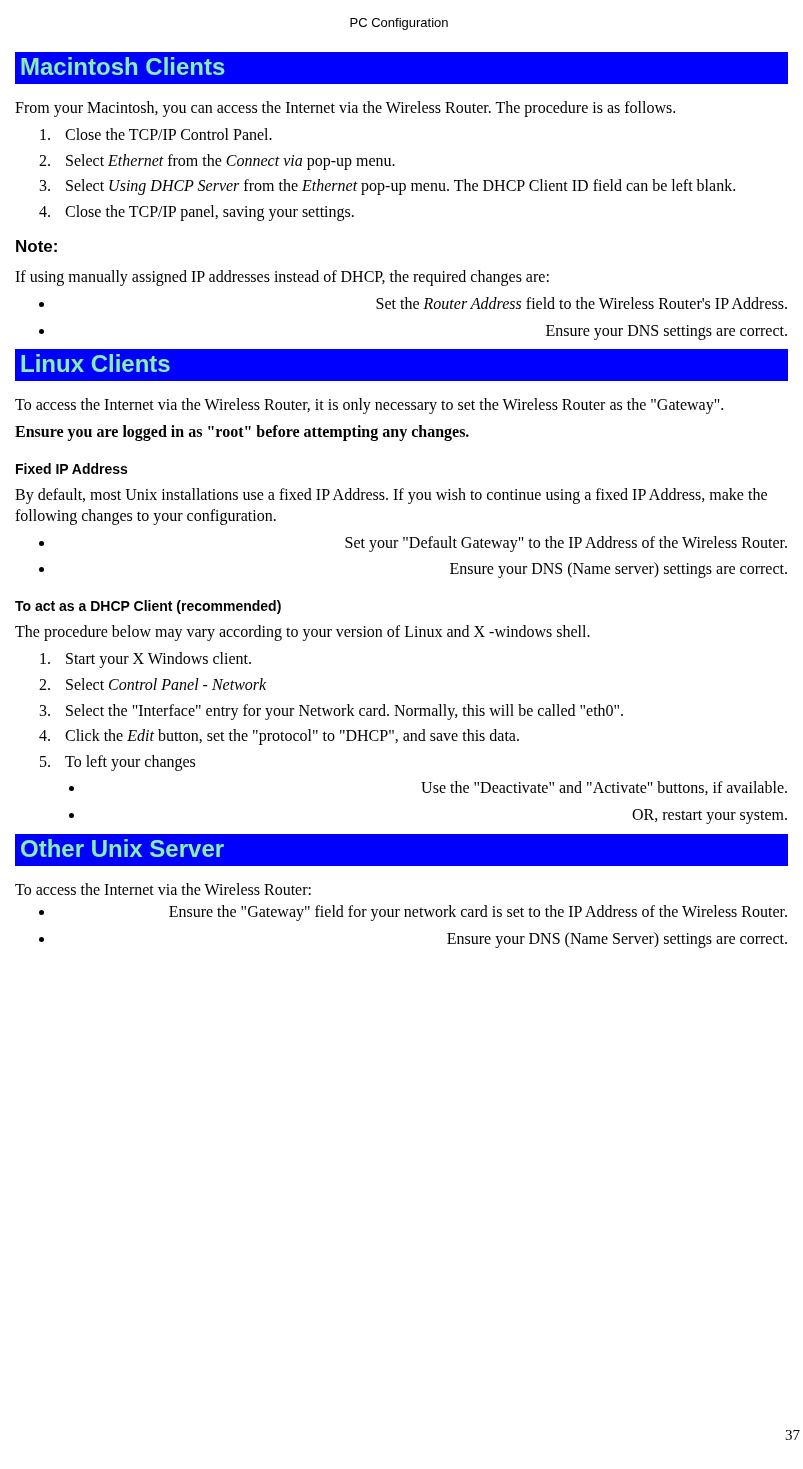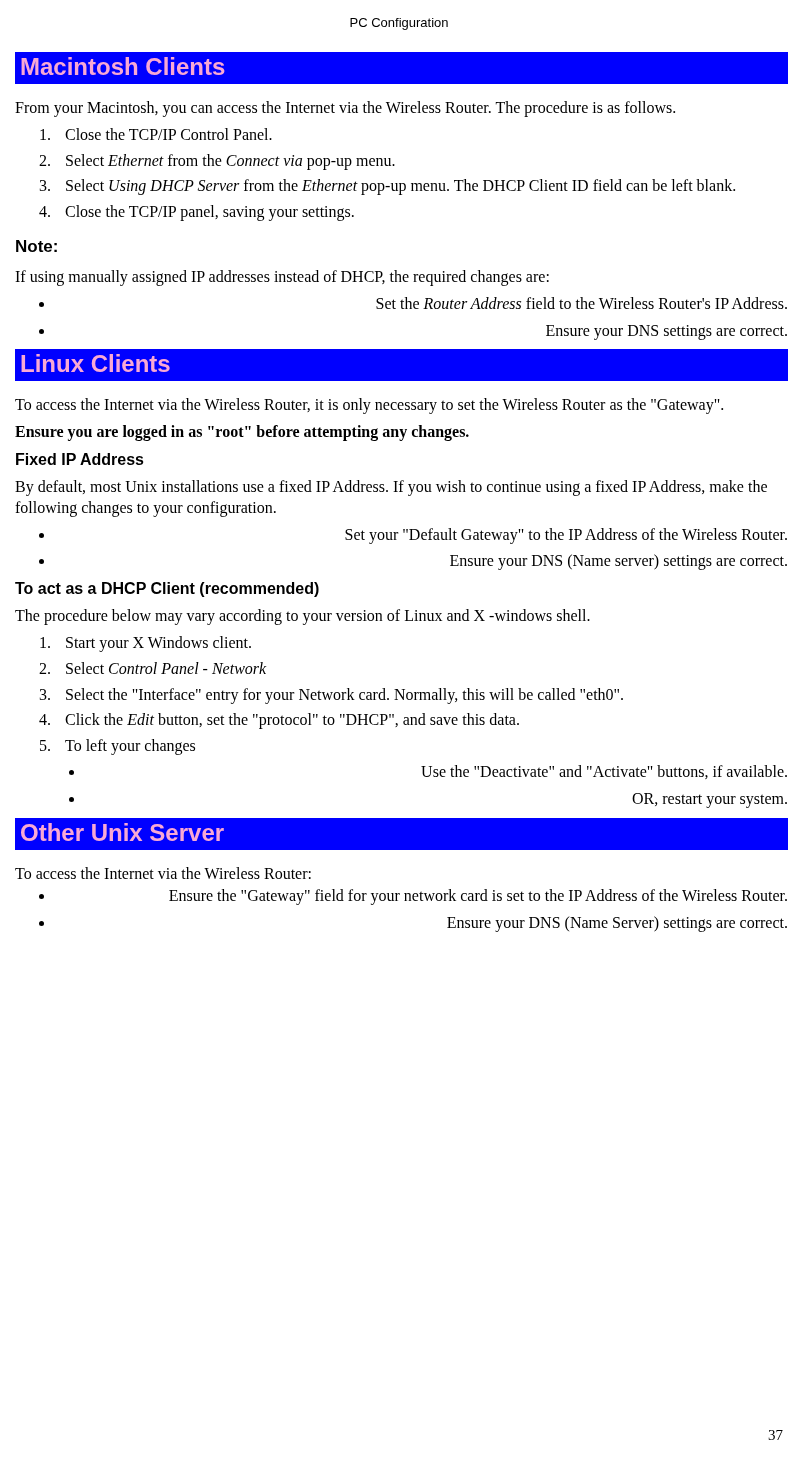--- a/index.html
+++ b/index.html
@@ -15,21 +15,21 @@
     }
     .header-label {
       text-align: center;
       font-family: Arial, Helvetica, sans-serif;
       font-size: 13px;
       margin-bottom: 22px;
       padding-right: 5px;
     }
     .blue-heading {
       background: #0000FF;
-      color: #f9a8d4;
+      color: #86efac;
       font-family: Arial, Helvetica, sans-serif;
       font-weight: bold;
       font-size: 24px;
       padding: 1px 5px 3px 5px;
       margin-top: 8px;
       margin-bottom: 14px;
     }
     p.body-text {
       margin-bottom: 6px;
       line-height: 1.3;
@@ -54,41 +54,41 @@
       padding-left: 0;
       margin-bottom: 6px;
       line-height: 1.3;
     }
     ul.inner {
       margin-left: 70px;
     }
     .sub-heading {
       font-family: Arial, Helvetica, sans-serif;
       font-weight: bold;
-      font-size: 16px;
-      margin-top: 8px;
+      font-size: 14px;
+      margin-top: 18px;
       margin-bottom: 8px;
     }
     .sub-heading-note {
       font-family: Arial, Helvetica, sans-serif;
       font-weight: bold;
       font-size: 17px;
       margin-top: 14px;
       margin-bottom: 10px;
     }
     .strong {
       font-weight: bold;
     }
     .italic {
       font-style: italic;
     }
     .page-number {
       position: absolute;
       bottom: 25px;
-      right: 20px;
+      right: 3px;
       font-family: "Times New Roman", serif;
       font-size: 15px;
     }
   </style>
 </head>
 <body>
 
 <div class="header-label">PC Configuration</div>
 
 <div class="blue-heading">Macintosh Clients</div>

